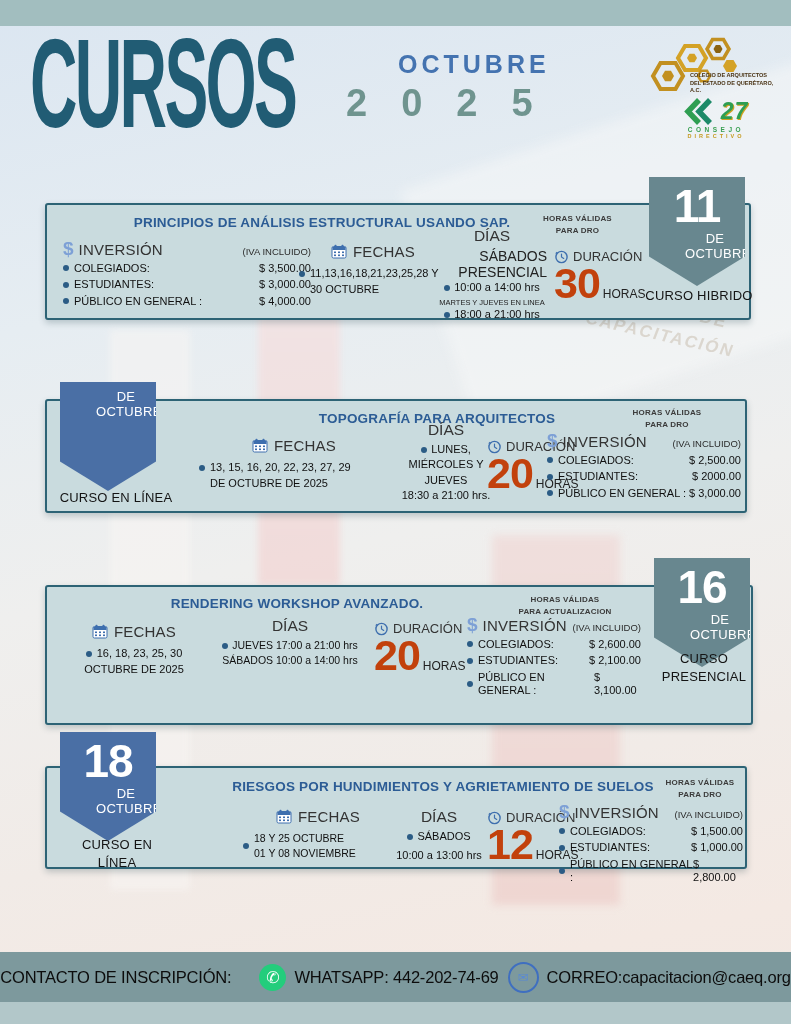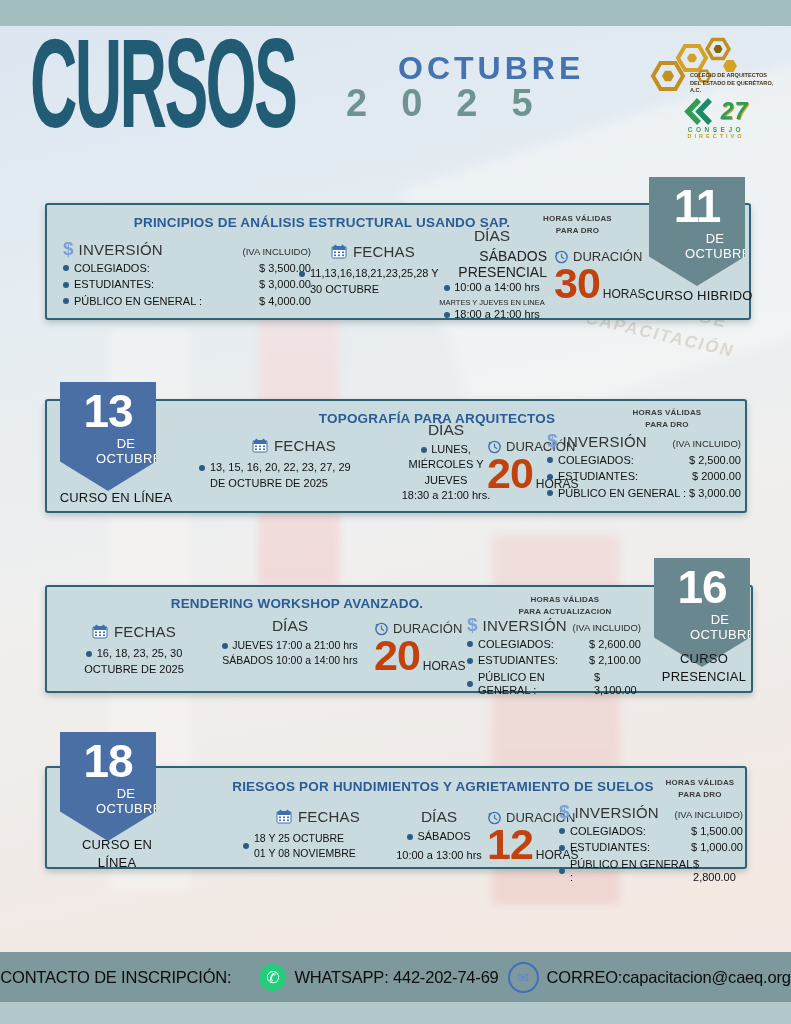--- a/index.html
+++ b/index.html
@@ -11,35 +11,35 @@
   .bg-shape{position:absolute;z-index:0;}
   .pillar-a{left:258px;top:225px;width:82px;height:360px;background:linear-gradient(#f7e4e4,#f2d3d2);opacity:.7;filter:blur(3px);}
   .pillar-b{left:492px;top:535px;width:128px;height:370px;background:linear-gradient(#f0d7d5,#edccc8);opacity:.65;filter:blur(4px);}
   .pillar-c{left:110px;top:330px;width:80px;height:560px;background:#f8f5f3;opacity:.55;filter:blur(3px);}
   .wedge{left:430px;top:120px;width:420px;height:260px;background:#f7f8f8;opacity:.5;filter:blur(6px);transform:rotate(-18deg);}
   .watermark{position:absolute;left:540px;top:295px;width:250px;z-index:0;transform:rotate(13deg) skewX(-8deg);
     font-size:17px;font-weight:700;letter-spacing:2px;color:#d6d0c6;opacity:.8;text-align:center;line-height:1.6;}
   
   .cursos-title{position:absolute;left:30px;top:20px;z-index:2;font-size:124px;line-height:1;font-weight:800;
     color:#215c74;letter-spacing:-5px;transform:scaleX(.53) scaleY(1.02);transform-origin:left top;white-space:nowrap;}
-  .month-label{position:absolute;left:398px;top:50px;z-index:2;font-size:32px;font-weight:700;color:#4473b0;letter-spacing:4px;}
+  .month-label{position:absolute;left:398px;top:50px;z-index:2;font-size:25px;font-weight:700;color:#4473b0;letter-spacing:4px;}
   .year-label{position:absolute;left:346px;top:82px;z-index:2;font-size:38px;font-weight:700;color:#6f948f;letter-spacing:34px;white-space:nowrap;text-align:right;}
   .org-logo{position:absolute;left:648px;top:36px;z-index:2;width:135px;}
   .org-name{position:absolute;left:42px;top:36px;width:95px;font-size:5.6px;font-weight:700;color:#4a3314;line-height:1.35;}
   .c27-logo{position:absolute;left:660px;top:98px;z-index:2;width:112px;text-align:center;}
   .c27-row{display:flex;align-items:center;justify-content:center;gap:1px;}
   .c27-num{font-size:23px;font-weight:800;font-style:italic;color:#2f9e52;letter-spacing:1px;text-shadow:1px 1px 0 #cfa21f;}
   .c27-l1{font-size:6.5px;font-weight:700;letter-spacing:3.5px;color:#3aa052;margin-top:1px;}
   .c27-l2{font-size:5.5px;font-weight:700;letter-spacing:3px;color:#c59a1f;}
   
   .card{position:absolute;left:45px;z-index:2;background:#c9dbde;border:2px solid #2d6375;border-radius:3px;
     box-shadow:0 3px 6px rgba(40,70,80,.25);box-sizing:border-box;}
   .c1{top:203px;width:706px;height:117px;}
   .c2{top:399px;width:702px;height:114px;}
-  .c3{top:585px;width:708px;height:108px;}
+  .c3{top:585px;width:708px;height:140px;}
   .c4{top:766px;width:702px;height:103px;}
   .card *{box-sizing:border-box;}
   .card-title{position:absolute;text-align:center;font-size:13.5px;font-weight:700;color:#2c5c95;letter-spacing:.2px;}
   .valid{position:absolute;text-align:center;font-size:8px;font-weight:700;color:#3b3b3b;line-height:1.45;letter-spacing:.2px;}
   .col{position:absolute;}
   .sec-title{font-size:15px;color:#333;letter-spacing:.2px;}
   .inv-head{display:flex;align-items:baseline;gap:5px;}
   .dollar{font-size:19px;font-weight:700;color:#7da0d6;line-height:1;}
   .iva{margin-left:auto;font-size:9.5px;color:#2b2b2b;}
   .inv-item{display:flex;align-items:center;font-size:11px;color:#101010;margin-top:3.5px;line-height:1.2;}
@@ -292,21 +292,20 @@
           <span class="inv-price">$ 2000.00</span>
         </div>
       <div class="inv-item">
           <span class="bullet"></span>
           <span>PÚBLICO EN GENERAL :</span>
           <span class="inv-price">$ 3,000.00</span>
         </div>
     </div>
   </div>
   <div class="badge blue b2">
-    <div class="bday">13</div>
     <div class="bmon">DE OCTUBRE</div>
   </div>
   <div class="ctype t2">
     <div>CURSO EN LÍNEA</div>
     <div></div>
   </div>
 
   <div class="card c3">
     <div class="card-title" style="left:30px;top:9px;width:440px;">RENDERING WORKSHOP AVANZADO.</div>
     <div class="valid" style="left:448px;top:7px;width:140px;">

